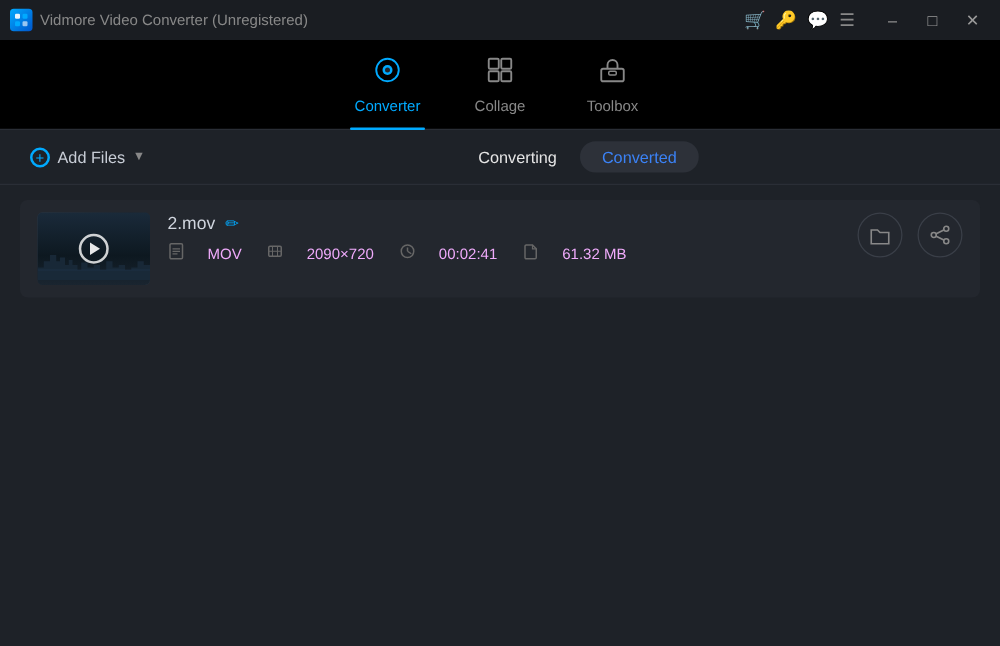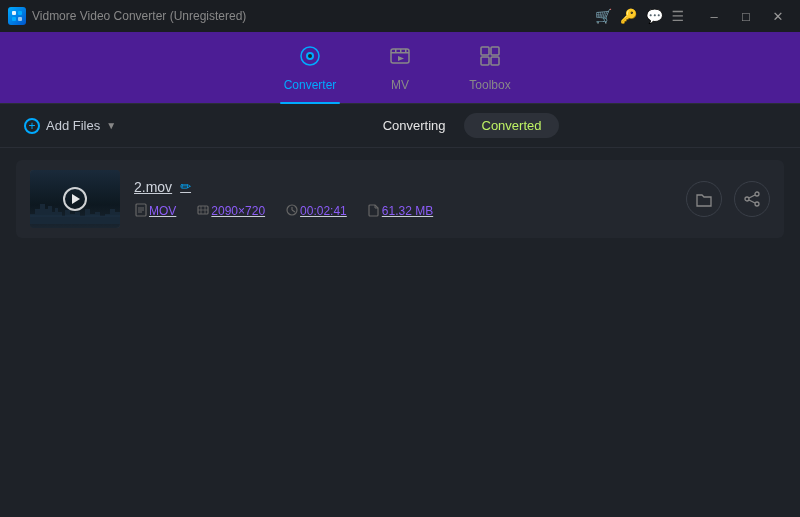--- a/index.html
+++ b/index.html
@@ -69,21 +69,21 @@
     }
     .title-bar-icon {
       color: #888;
       font-size: 14px;
       cursor: pointer;
     }
 
     
     .nav-tabs {
       height: 72px;
-      background: #4c1d95;
+      background: #000000;
       display: flex;
       align-items: center;
       justify-content: center;
       gap: 0;
       border-bottom: 1px solid #2a2e36;
     }
     .nav-tab {
       display: flex;
       flex-direction: column;
       align-items: center;
@@ -169,41 +169,40 @@
       padding: 5px 18px;
       font-size: 13px;
       cursor: pointer;
       border-radius: 20px;
       color: #e5e5e5;
       background: transparent;
       border: none;
     }
     .switch-tab.active {
       background: #2d3139;
-      color: #bef264;
+      color: #3b82f6;
       border-radius: 20px;
     }
 
     
     .content-area {
       flex: 1;
       background: #1e2228;
       padding: 12px 16px;
     }
 
     
     .file-item {
       background: #23272e;
       border-radius: 6px;
       display: flex;
-      align-items: center;
+      align-items: flex-start;
       padding: 10px 14px;
       gap: 14px;
       position: relative;
-      text-decoration: underline;
     }
     .thumbnail {
       width: 90px;
       height: 58px;
       background: linear-gradient(135deg, #2a3a4a 0%, #1a2530 50%, #2a3a4a 100%);
       border-radius: 4px;
       display: flex;
       align-items: center;
       justify-content: center;
       flex-shrink: 0;
@@ -253,23 +252,23 @@
       cursor: pointer;
     }
     .file-meta {
       display: flex;
       align-items: center;
       gap: 20px;
     }
     .meta-item {
       display: flex;
       align-items: center;
-      gap: 1px;
+      gap: 18px;
       font-size: 12px;
-      color: #8b5cf6;
+      color: #f0abfc;
     }
     .meta-icon {
       font-size: 12px;
       color: #666;
     }
     .file-actions {
       display: flex;
       align-items: center;
       gap: 12px;
     }
@@ -334,37 +333,34 @@
           <circle cx="12" cy="12" r="9" stroke="#00aaff" stroke-width="1.5"></circle>
           <circle cx="12" cy="12" r="4" fill="#00aaff"></circle>
           <circle cx="12" cy="12" r="2" fill="#23272e"></circle>
         </svg>
       </span>
       <span class="tab-label">Converter</span>
     </div>
     <div class="nav-tab">
       <span class="tab-icon">
         <svg width="24" height="24" viewBox="0 0 24 24" fill="none">
-          <rect x="3" y="5" width="18" height="14" rx="2" stroke="#888" stroke-width="1.5"></rect>
-          <rect x="3" y="8" width="18" height="1.5" fill="#888"></rect>
-          <rect x="7" y="5" width="1.5" height="3" fill="#888"></rect>
-          <rect x="12" y="5" width="1.5" height="3" fill="#888"></rect>
-          <rect x="17" y="5" width="1.5" height="3" fill="#888"></rect>
-          <polygon points="10,12 10,17 16,14.5" fill="#888"></polygon>
-        </svg>
-      </span>
-      <span class="tab-label">MV</span>
-    </div>
-    <div class="nav-tab">
-      <span class="tab-icon">
-        <svg width="24" height="24" viewBox="0 0 24 24" fill="none">
           <rect x="3" y="3" width="8" height="8" rx="1" stroke="#888" stroke-width="1.5"></rect>
           <rect x="13" y="3" width="8" height="8" rx="1" stroke="#888" stroke-width="1.5"></rect>
           <rect x="3" y="13" width="8" height="8" rx="1" stroke="#888" stroke-width="1.5"></rect>
           <rect x="13" y="13" width="8" height="8" rx="1" stroke="#888" stroke-width="1.5"></rect>
+        </svg>
+      </span>
+      <span class="tab-label">Collage</span>
+    </div>
+    <div class="nav-tab">
+      <span class="tab-icon">
+        <svg width="24" height="24" viewBox="0 0 24 24" fill="none">
+          <rect x="3" y="11" width="18" height="10" rx="1.5" stroke="#888" stroke-width="1.5"></rect>
+          <path d="M8 11V8a4 4 0 0 1 8 0v3" stroke="#888" stroke-width="1.5"></path>
+          <rect x="9" y="13" width="6" height="3" rx="1" stroke="#888" stroke-width="1.2"></rect>
         </svg>
       </span>
       <span class="tab-label">Toolbox</span>
     </div>
   </div>
 
   <div class="toolbar-row">
     <button class="add-files-btn">
       <span class="plus-icon">+</span>
       <span>Add Files</span>

